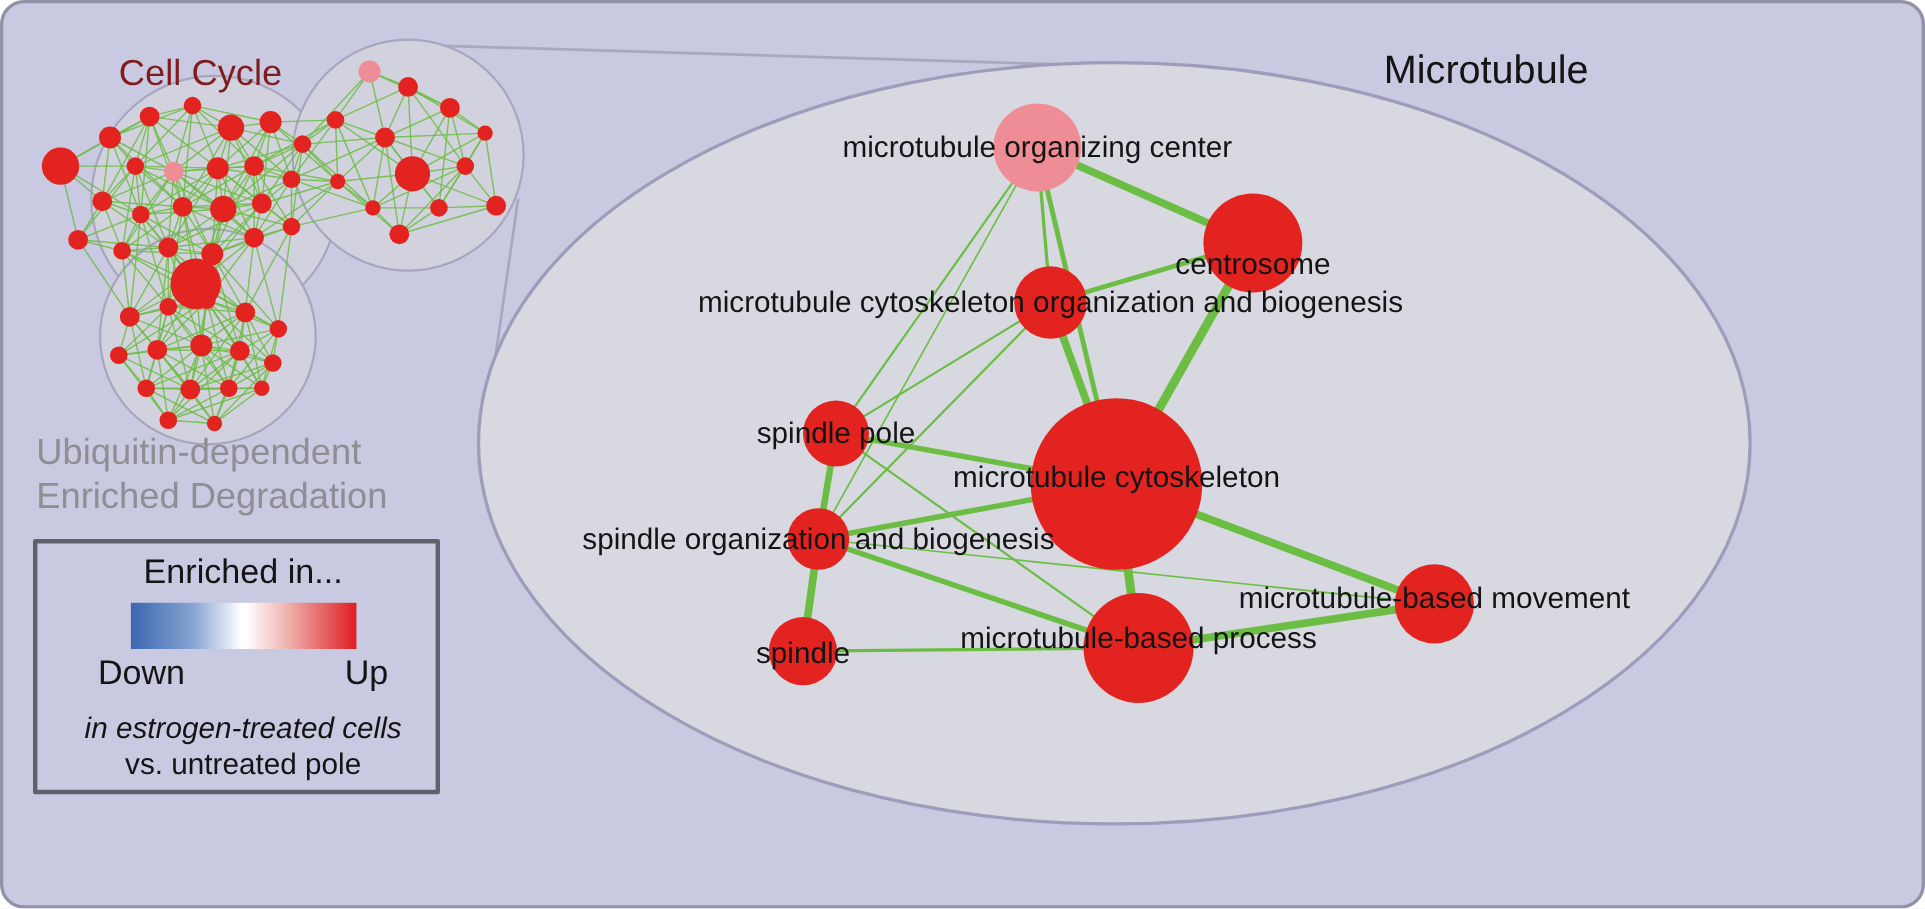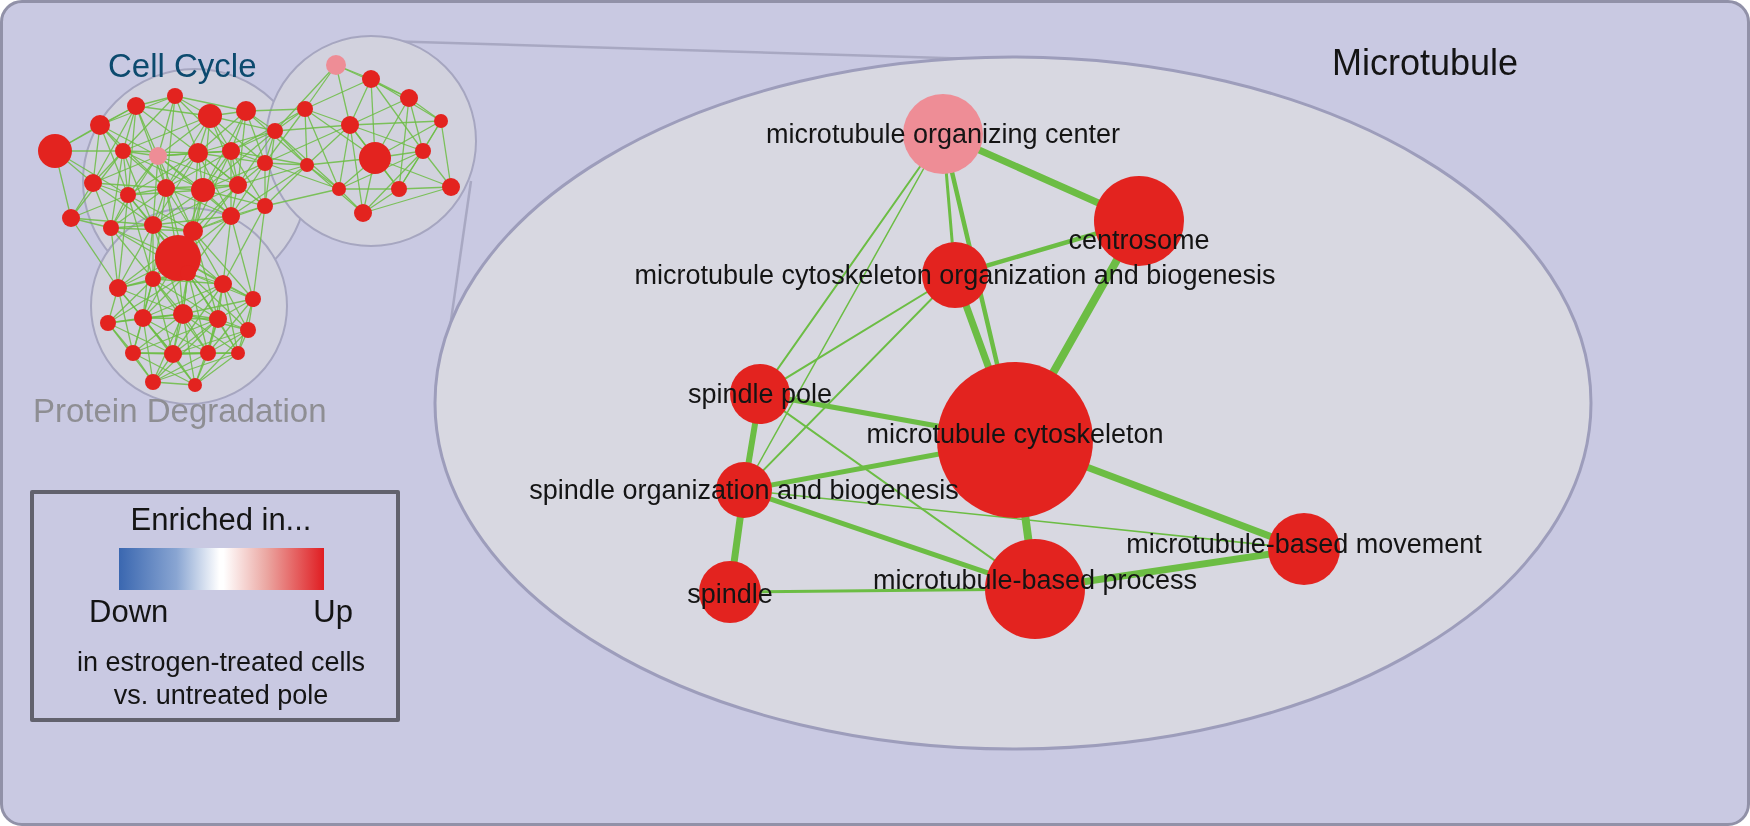--- a/index.html
+++ b/index.html
@@ -5,30 +5,30 @@
   html,body{margin:0;padding:0;background:#ffffff;}
   body{width:1750px;height:826px;overflow:hidden;font-family:"Liberation Sans",sans-serif;}
   .frame{
     position:relative;width:1750px;height:826px;box-sizing:border-box;
     border:3px solid #9191a8;border-radius:22px;background:#c9c9e2;overflow:hidden;
   }
   .frame svg{position:absolute;left:0;top:0;}
   .lbl{position:absolute;white-space:nowrap;}
   .cell-cycle{left:105px;top:44px;font-size:33px;color:#8e8e93;}
   .ubi{left:30px;top:388px;font-size:33px;color:#8e8e93;line-height:40px;}
-  .micro{left:1255px;top:38px;width:260px;font-size:36px;color:#141414;line-height:44px;text-align:right;}
+  .micro{left:1255px;top:38px;width:260px;font-size:36px;color:#141414;line-height:44px;text-align:left;}
   .legend{
     position:absolute;left:27px;top:487px;width:370px;height:232px;box-sizing:border-box;
     border:4px solid #61616d;border-radius:2px;background:#c9c9e2;text-align:center;padding-left:12px;
   }
   .legend-title{margin-top:8px;font-size:31px;color:#141414;}
   .gradient-bar{width:205px;height:42px;margin:10px auto 0 auto;}
   .legend-row{width:264px;margin:4px auto 16px auto;display:flex;justify-content:space-between;font-size:31px;color:#141414;}
   .legend-caption{font-size:27px;line-height:33px;color:#141414;}
-  .legend-caption.first{margin-top:8px;}
+  .legend-caption.first{margin-top:8px;font-style:italic;}
 </style>
 </head>
 <body>
 
 <div class="frame" style="background: rgb(201, 201, 226); border-color: rgb(145, 145, 168);">
 
   <svg width="1750" height="826" viewBox="0 0 1750 826">
       <line x1="380" y1="38" x2="1040" y2="58" stroke="#a8a8c2" stroke-width="2.5"></line>
       <line x1="468" y1="178" x2="443" y2="352" stroke="#a8a8c2" stroke-width="2.5"></line>
       <circle cx="192" cy="178" r="112" fill="#d2d2de" stroke="#a6a6c0" stroke-width="2"></circle>
@@ -440,24 +440,25 @@
       <circle cx="741" cy="487" r="28" fill="#e3231f"></circle>
       <text x="741" y="496" text-anchor="middle" fill="#141414" font-size="27" font-family="&quot;Liberation Sans&quot;, sans-serif">spindle organization and biogenesis</text>
       <circle cx="1301" cy="546" r="36" fill="#e3231f"></circle>
       <text x="1301" y="550" text-anchor="middle" fill="#141414" font-size="27" font-family="&quot;Liberation Sans&quot;, sans-serif">microtubule-based movement</text>
       <circle cx="727" cy="589" r="31" fill="#e3231f"></circle>
       <text x="727" y="600" text-anchor="middle" fill="#141414" font-size="27" font-family="&quot;Liberation Sans&quot;, sans-serif">spindle</text>
       <circle cx="1032" cy="586" r="50" fill="#e3231f"></circle>
       <text x="1032" y="586" text-anchor="middle" fill="#141414" font-size="27" font-family="&quot;Liberation Sans&quot;, sans-serif">microtubule-based process</text>
     </svg>
 
-  <div class="lbl cell-cycle" style="color: #0c4a6e;">Cell Cycle</div>
+  <div class="lbl cell-cycle" style="color: #7f1d1d;">Cell Cycle</div>
 
   <div class="lbl ubi" style="color: rgb(142, 142, 147);">
-    <div>Protein Degradation</div>
+    <div>Ubiquitin-dependent</div>
+    <div>Enriched Degradation</div>
   </div>
 
   <div class="lbl micro">
     <div>Microtubule</div>
   </div>
 
   <div class="legend" style="border-color: rgb(97, 97, 109); background: rgb(201, 201, 226);">
     <div class="legend-title">Enriched in...</div>
     <div class="gradient-bar" style="background: linear-gradient(90deg, rgb(58, 103, 176) 0%, rgb(137, 165, 210) 28%, rgb(255, 255, 255) 49%, rgb(255, 255, 255) 51%, rgb(235, 167, 162) 72%, rgb(224, 29, 34) 100%);"></div>
     <div class="legend-row">

